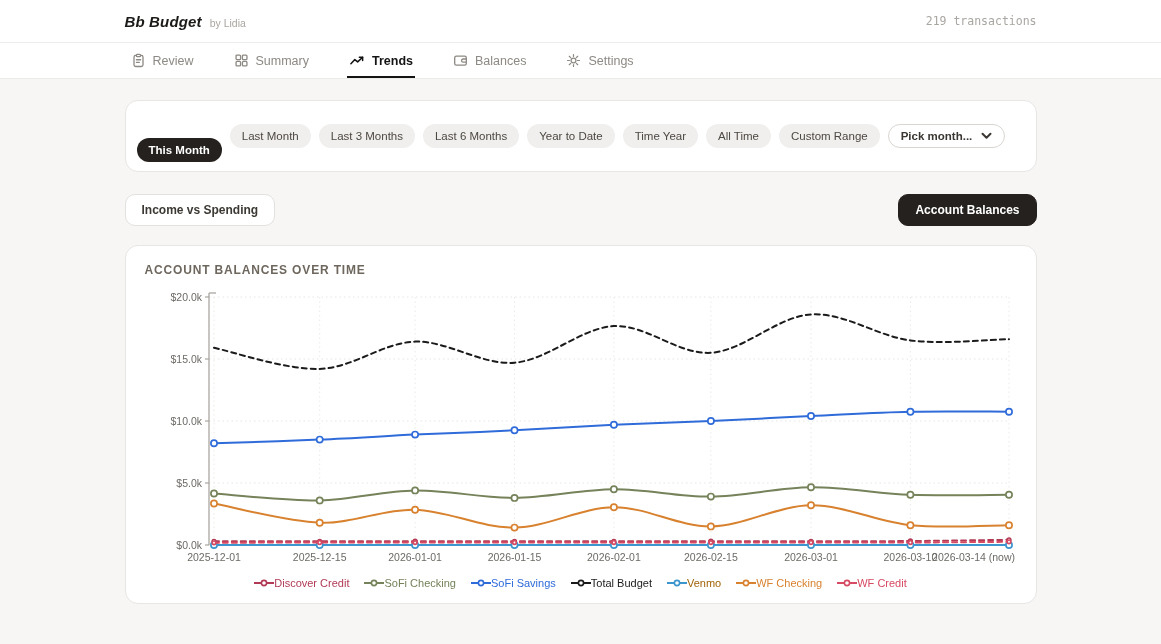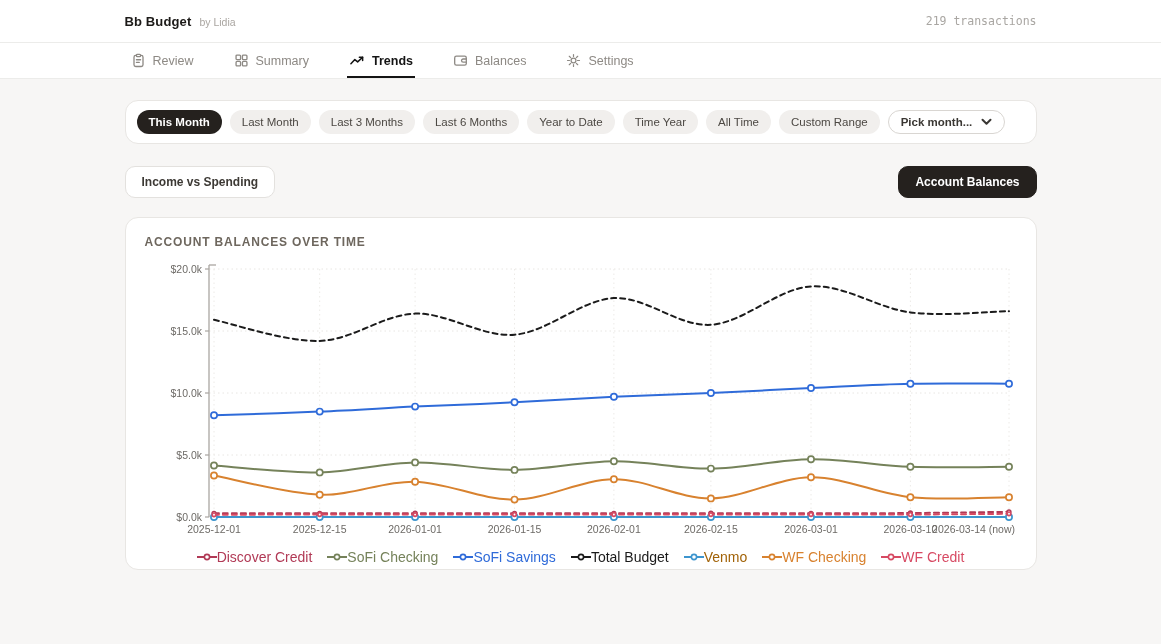--- a/index.html
+++ b/index.html
@@ -9,55 +9,55 @@
     background:#f7f6f5;
     color:#2b2b2b;
     overflow:hidden;
   }
   .container { width:912px; margin:0 auto; }
 
   
   .header { background:#fff; border-bottom:1px solid #ececea; }
   .header .container { height:42px; display:flex; align-items:center; justify-content:space-between; }
   .brand { display:flex; align-items:baseline; gap:8px; }
-  .app-title { font-size:13px; font-weight:700; color:#1c1a18; letter-spacing:.01em; }
+  .app-title { font-size:15px; font-weight:700; color:#1c1a18; letter-spacing:.01em;font-style:italic; }
   .byline { font-size:10.5px; color:#aaa6a1; }
   .tx-count { font-family:"DejaVu Sans Mono","Liberation Mono",monospace; font-size:11.5px; color:#a9a6a2; }
 
   
   .nav { background:#fff; border-bottom:1px solid #ececea; }
   .nav .container { display:flex; gap:36px; padding-left:4px; }
   .nav-tab { display:flex; align-items:center; gap:7px; padding:10px 2px 8px; font-size:12.5px;
              color:#8d8984; cursor:pointer; border-bottom:2px solid transparent; }
   .nav-tab.active { color:#141414; font-weight:700; border-bottom-color:#141414; }
   .nav-tab svg { display:block; }
 
   
   .main { padding-top:21px; }
 
   .card { background:#fff; border:1px solid #e8e6e3; border-radius:13px; }
 
   .filters-card { padding:9px 11px; display:flex; align-items:center; gap:8px; flex-wrap:wrap; margin-bottom:22px; }
   .pill { display:inline-flex; align-items:center; background:#f1efed; color:#4c4843; font-size:11.5px;
           font-weight:500; padding:6px 12px; border-radius:12px; cursor:pointer; white-space:nowrap; }
-  .pill.active { background:#25211e; color:#fff; font-weight:700; }
+  .pill.active { background:#25211e; color:#fff; font-weight:700;margin-top:28px; }
   .month-picker { display:inline-flex; align-items:flex-start; gap:9px; background:#fff; border:1.3px solid #d9d6d2;
           border-radius:14px; padding:5px 12px; font-size:11.5px; font-weight:600; color:#3a3733; cursor:pointer; }
 
   .view-tabs { display:flex; gap:10px; margin-bottom:19px;justify-content:space-between; }
   .view-tab { background:#fff; border:1px solid #e3e1de; border-radius:10px; padding:8px 16px;
               font-size:12px; font-weight:600; color:#3c3934; cursor:pointer; }
   .view-tab.active { background:#25211e; border-color:#25211e; color:#fff; }
 
-  .chart-card { padding:15px 17px 4px; }
+  .chart-card { padding:15px 17px 14px; }
   .chart-title { font-size:12px; font-weight:700; letter-spacing:.07em; color:#6e675e; margin:2px 0 10px 2px; }
   .chart-svg { display:block; width:874px; height:282px; }
 
   .legend { display:flex; justify-content:center; align-items:center; gap:15px; margin-top:8px; }
-  .legend-item { display:inline-flex; align-items:center; font-size:14px; cursor:pointer; }
+  .legend-item { display:inline-flex; align-items:center; font-size:11px; cursor:pointer; }
   .legend-item svg { display:block; }
 </style>
 </head>
 <body>
 
 <div>
 
   <header class="header">
     <div class="container">
       <div class="brand">

